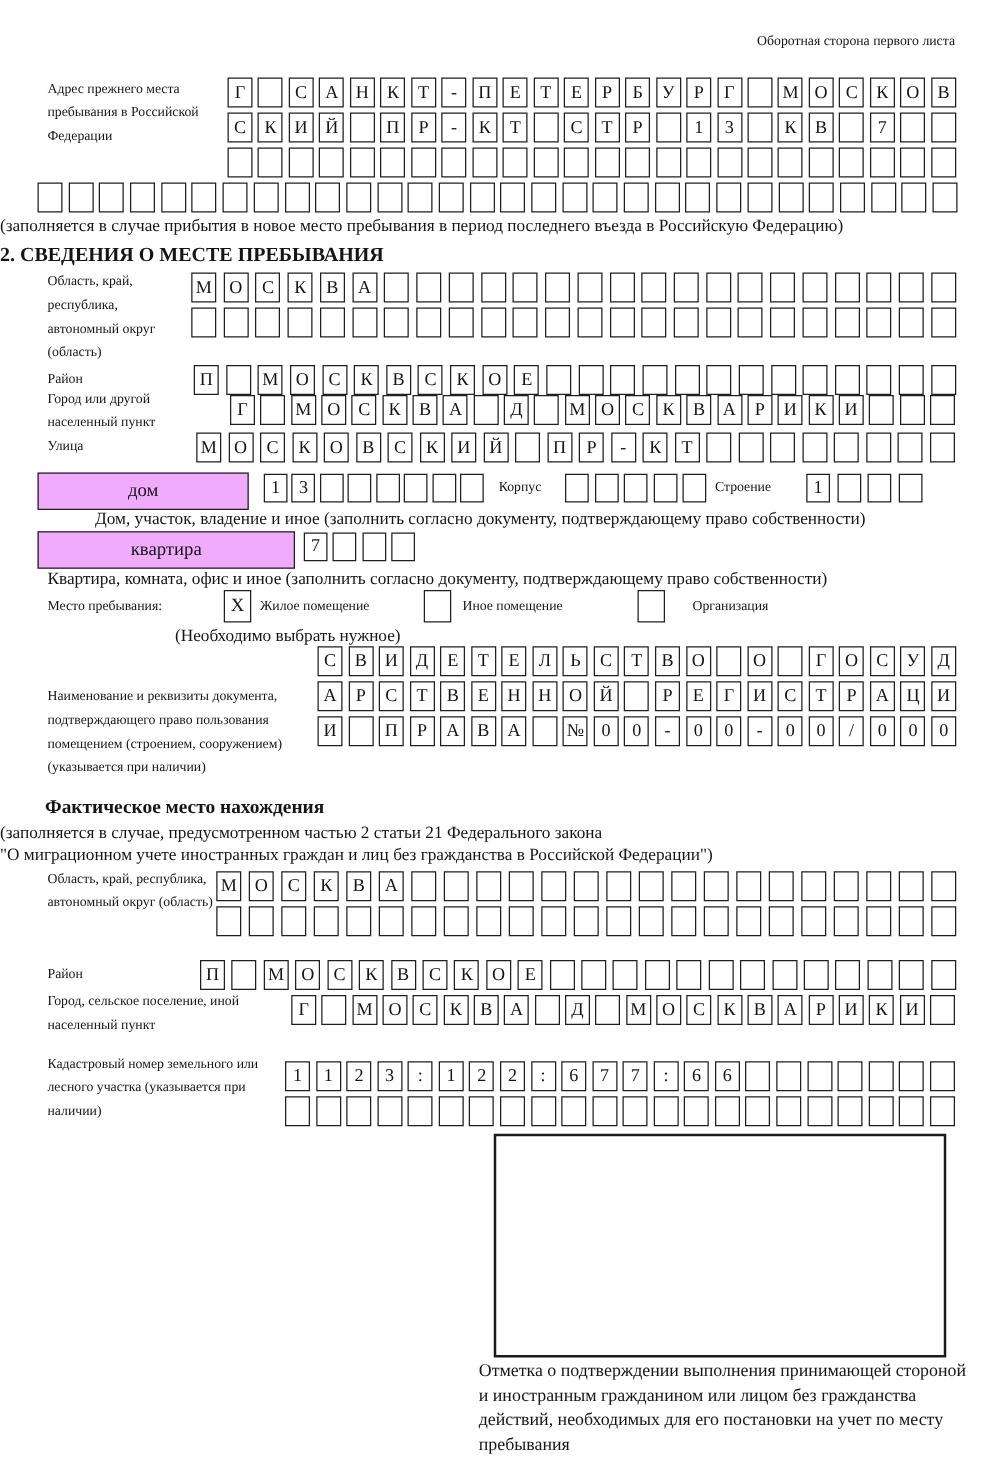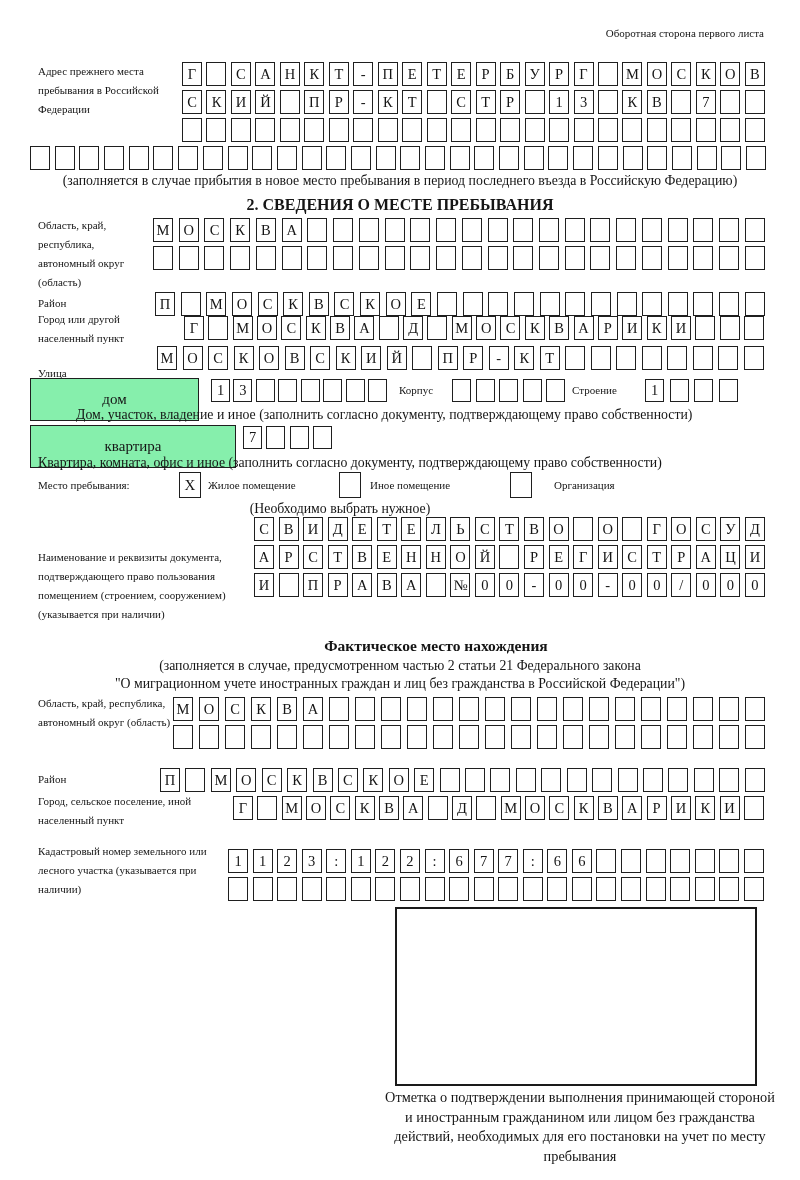--- a/index.html
+++ b/index.html
@@ -6,35 +6,35 @@
   html,body { background:#fff; }
   body {
     width:800px; height:1180px;
     color:#151515;
     font-family:"Liberation Serif","DejaVu Serif",serif;
   }
   .page { position:relative; width:800px; height:1180px; overflow:hidden; background:#fff; }
   .abs { position:absolute; }
   .label { font-size:11px; line-height:19px; }
   .caption { font-size:13.8px; }
-  .center { text-align:center; }
+  .center { text-align:left; }
   .bold { font-weight:bold; }
   .cells { display:flex; justify-content:space-between; }
   .cell {
     flex:0 0 auto;
     width:20px; height:24px;
     border:1.6px solid #1f1f1f;
     display:inline-flex; align-items:center; justify-content:center;
     font-size:14.5px; line-height:1; background:#fff;
   }
   .cells-sm .cell { width:19px; height:23px; }
   .cbox .cell { width:22px; height:26px; font-size:15px; }
   .rowgap { margin-bottom:4px; }
   .widebox {
-    border:1.6px solid #1f1f1f; height:43px; background:#86efac;
+    border:1.6px solid #1f1f1f; height:30px; background:#f0abfc;
     display:flex; align-items:center; justify-content:center; font-size:15px;
   }
   .stamp-box { border:2px solid #1a1a1a; background:#fff; }
   .h-main { font-size:16px; }
   .h-sub { font-size:15.5px;margin-left:36px; }
 </style>
 </head>
 <body>
 
 <div class="page">
@@ -263,21 +263,21 @@
       <span class="cell">А</span>
       <span class="cell">Р</span>
       <span class="cell">И</span>
       <span class="cell">К</span>
       <span class="cell">И</span>
       <span class="cell"></span>
       <span class="cell"></span>
       <span class="cell"></span>
     </div>
 
-  <div class="abs label" style="left:38px; top:348px;margin-top:16px;">Улица</div>
+  <div class="abs label" style="left:38px; top:348px;">Улица</div>
   <div class="abs cells" style="left:157px; top:346px; width:607px;">
       <span class="cell">М</span>
       <span class="cell">О</span>
       <span class="cell">С</span>
       <span class="cell">К</span>
       <span class="cell">О</span>
       <span class="cell">В</span>
       <span class="cell">С</span>
       <span class="cell">К</span>
       <span class="cell">И</span>

